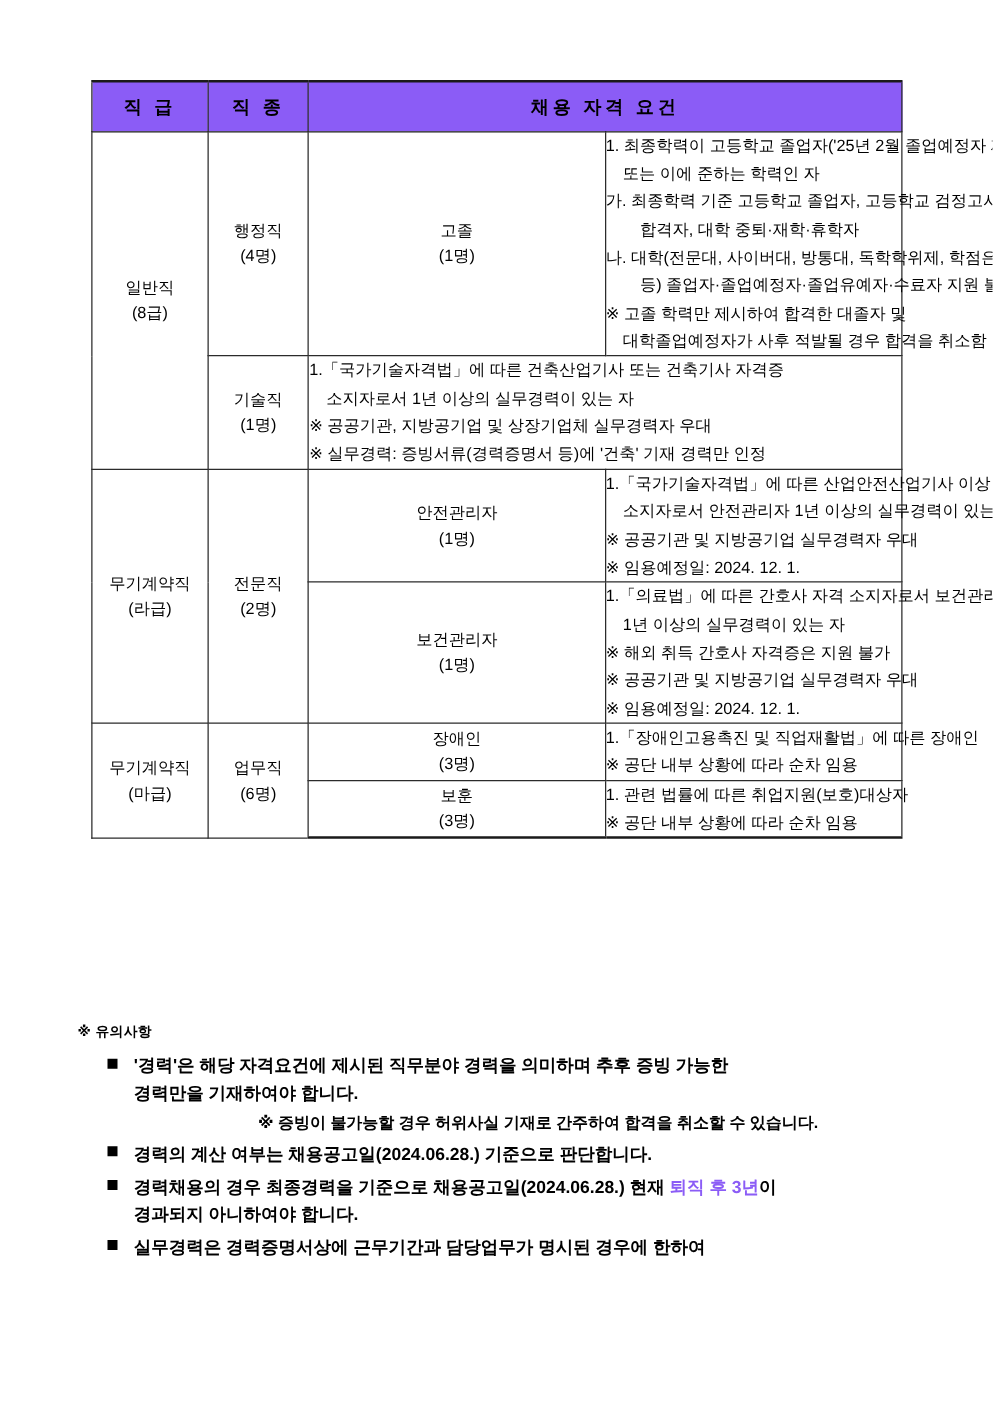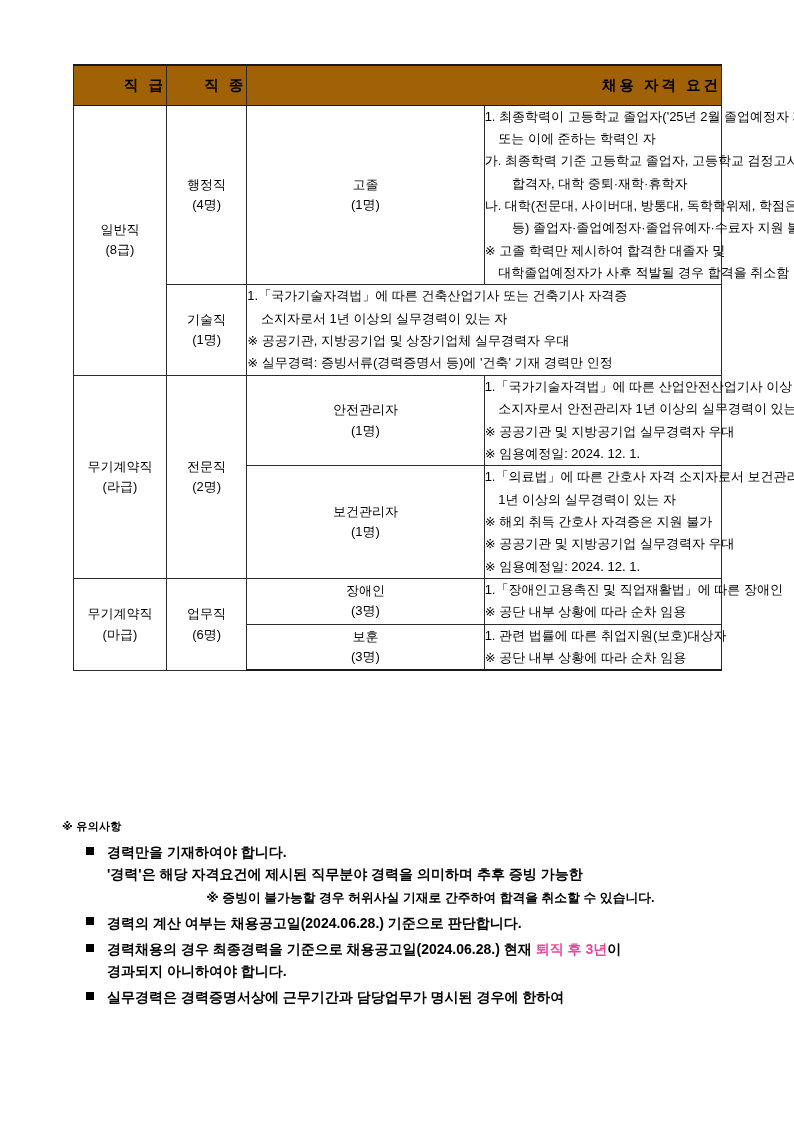--- a/index.html
+++ b/index.html
@@ -34,27 +34,27 @@
     width: 649px;
     border-collapse: collapse;
     table-layout: fixed;
   }
   .req-table td, .req-table th {
     border: 1px solid #2b2b2b;
     vertical-align: middle;
     padding: 0;
   }
   .req-table thead th {
-    background: #a16207;
+    background: #8b5cf6;
     border-top: 2px solid #1a1a1a;
     border-bottom: 1.5px solid #1a1a1a;
     font-weight: bold;
     font-size: 14.5px;
     letter-spacing: 3px;
-    text-align: right;
+    text-align: center;
     height: 40px;
     color: #000;
   }
   .req-table tbody tr:last-child td {
     border-bottom: 2px solid #1a1a1a;
   }
 
   .c-grade  { width: 82px; }
   .c-type   { width: 71px; }
   .c-job    { width: 77px; }
@@ -230,31 +230,31 @@
           </td>
         </tr>
       </tbody>
   </table>
 
   <div class="notes">
     <div class="notes-title">※ 유의사항</div>
     <div id="notes-list">
         <div class="note-item">
           <span class="note-bullet"></span>
+          <span class="note-line">'경력'은 해당 자격요건에 제시된 직무분야 경력을 의미하며 추후 증빙 가능한</span>
           <span class="note-line">경력만을 기재하여야 합니다.</span>
-          <span class="note-line">'경력'은 해당 자격요건에 제시된 직무분야 경력을 의미하며 추후 증빙 가능한</span>
           <span class="note-sub">※ 증빙이 불가능할 경우 허위사실 기재로 간주하여 합격을 취소할 수 있습니다.</span>
         </div>
         <div class="note-item">
           <span class="note-bullet"></span>
           <span class="note-line">경력의 계산 여부는 채용공고일(2024.06.28.) 기준으로 판단합니다.</span>
         </div>
         <div class="note-item">
           <span class="note-bullet"></span>
-          <span class="note-line"><span>경력채용의 경우 최종경력을 기준으로 채용공고일(2024.06.28.) 현재 </span><span style="color: #ec4899;">퇴직 후 3년</span><span>이</span></span>
+          <span class="note-line"><span>경력채용의 경우 최종경력을 기준으로 채용공고일(2024.06.28.) 현재 </span><span style="color: #8b5cf6;">퇴직 후 3년</span><span>이</span></span>
           <span class="note-line"><span>경과되지 아니하여야 합니다.</span></span>
         </div>
         <div class="note-item">
           <span class="note-bullet"></span>
           <span class="note-line">실무경력은 경력증명서상에 근무기간과 담당업무가 명시된 경우에 한하여</span>
         </div>
       </div>
   </div>
 
 </div>

